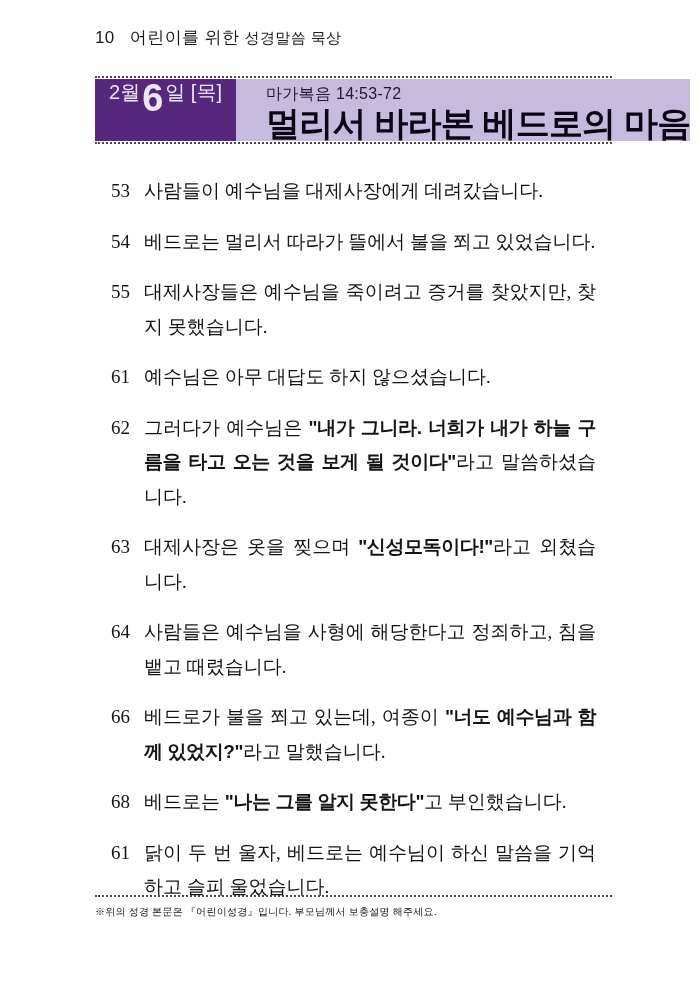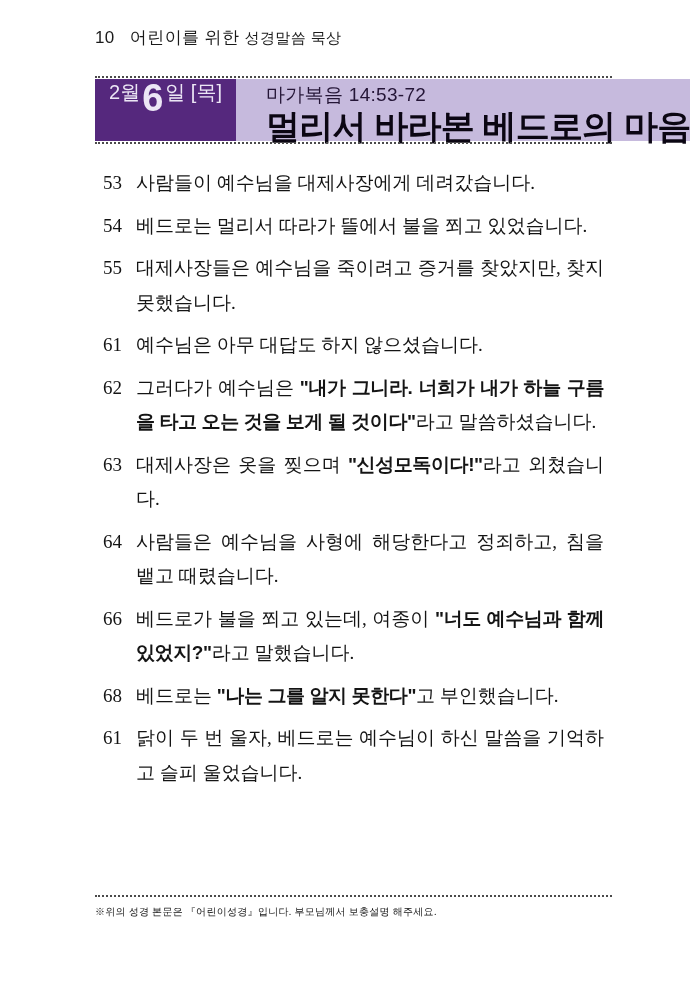--- a/index.html
+++ b/index.html
@@ -72,21 +72,21 @@
     margin: 0 2px;
   }
   .banner-title-block {
     flex: 1;
     background: var(--light-purple);
     padding: 6px 0 0 30px;
     font-family: "Liberation Sans", sans-serif;
     box-sizing: border-box;
   }
   .scripture-ref {
-    font-size: 19px;
+    font-size: 16px;
     color: #241536;
     letter-spacing: 0.3px;
     line-height: 1.1;
   }
   .banner-title {
     font-size: 34px;
     font-weight: bold;
     color: #0b0613;
     letter-spacing: -0.8px;
     line-height: 1.15;
@@ -98,21 +98,21 @@
   .verses {
     position: absolute;
     left: 95px;
     top: 158px;
     width: 517px;
     font-size: 19px;
     line-height: 34.5px;
     color: #141414;
   }
   .verse {
-    margin: 8px;
+    margin: 16px;
     padding-left: 33px;
     text-align: justify;
   }
   .verse-num {
     display: inline-block;
     width: 33px;
     margin-left: -33px;
     text-align: left;
   }
   .seg.bold {

